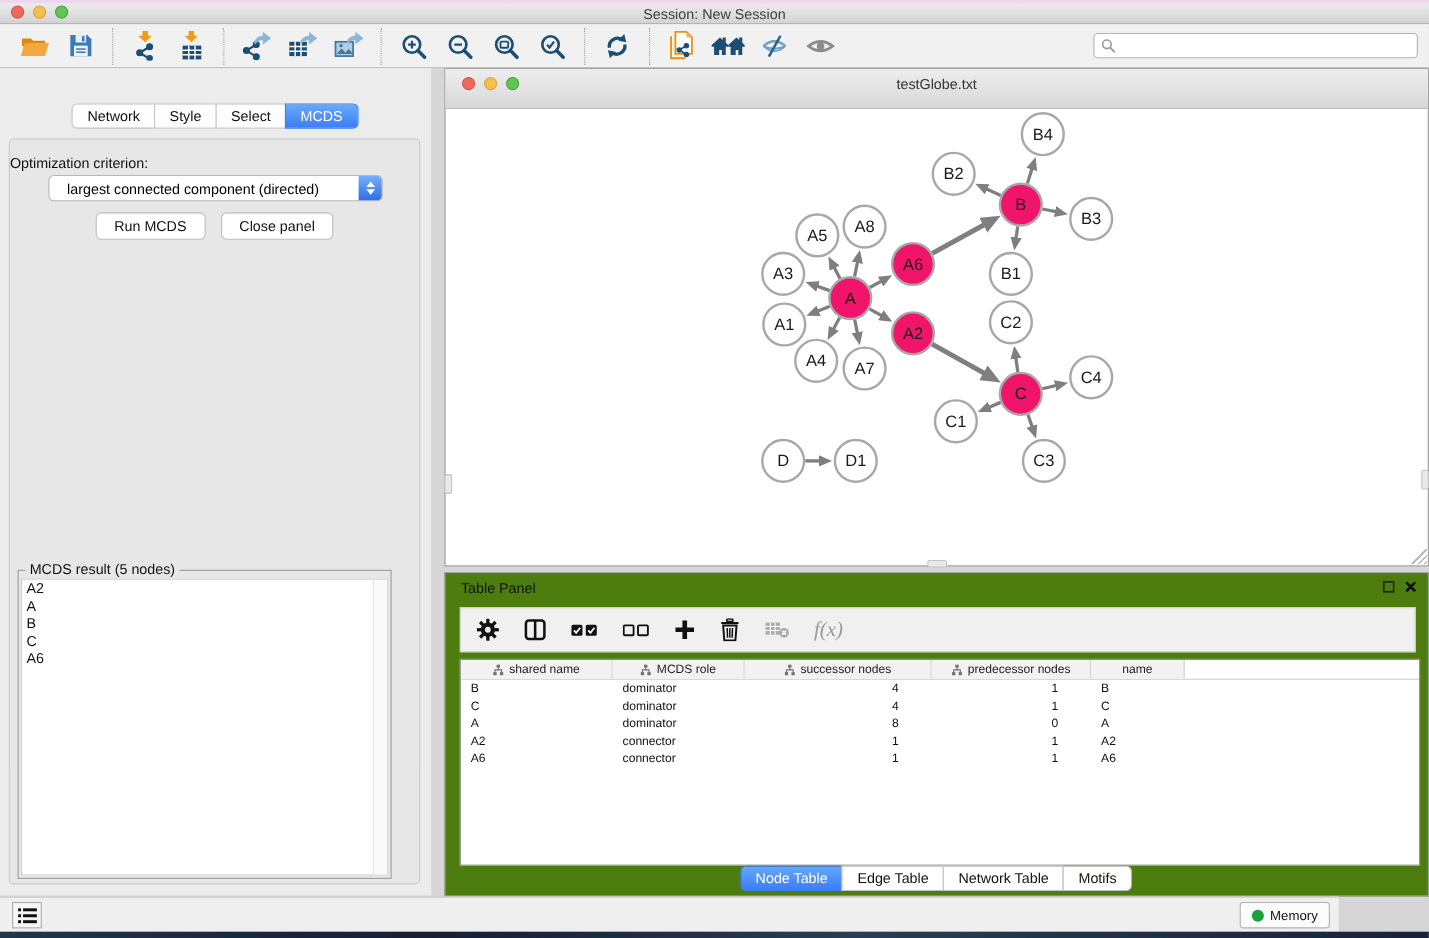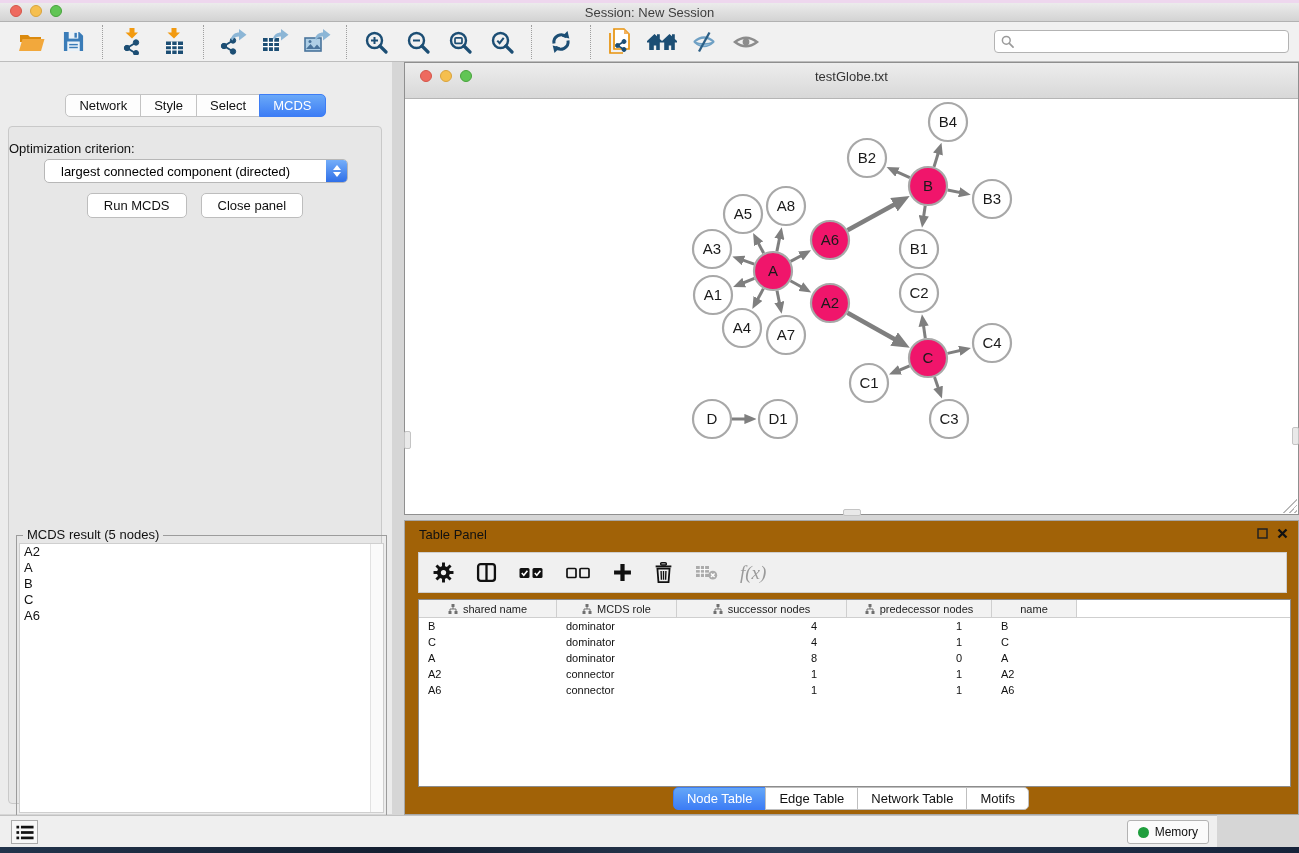--- a/index.html
+++ b/index.html
@@ -45,21 +45,21 @@
     border:1px solid #b7b7b7; border-radius:5px; font-size:13px; display:flex; align-items:center; }
   .criterion .val { padding-left:16px; flex:1; white-space:nowrap; }
   .criterion .step { width:21px; height:22px; border-radius:0 4px 4px 0;
     background:linear-gradient(#74aef9,#2f6fe8); display:flex; flex-direction:column;
     align-items:center; justify-content:center; gap:2px; }
   .chev-up { width:0; height:0; border-left:4px solid transparent; border-right:4px solid transparent; border-bottom:5px solid #fff; }
   .chev-dn { width:0; height:0; border-left:4px solid transparent; border-right:4px solid transparent; border-top:5px solid #fff; }
   .cp-buttons { position:absolute; left:0; top:66px; width:100%; display:flex; justify-content:center; gap:14px; }
   .btn { background:#fff; border:1px solid #bdbdbd; border-radius:5px; font-size:13px;
     color:#111; padding:4px 16px; font-family:"Liberation Sans",sans-serif; }
-  .result-group { position:absolute; left:7px; top:408px; width:371px; height:281px;
+  .result-group { position:absolute; left:7px; top:391px; width:340px; height:281px;
     border:1px solid #9c9c9c; }
   .result-legend { position:absolute; left:6px; top:-9px; background:#e7e7e7; padding:0 4px;
     font-size:13px; color:#111; }
   .result-list { position:absolute; left:2px; top:7px; right:2px; bottom:2px; background:#fff;
     border:1px solid #cfcfcf; overflow:hidden; }
   .result-scroll { position:absolute; right:0; top:0; width:13px; height:100%;
     background:#fafafa; border-left:1px solid #e2e2e2; }
   .result-item { font-size:13px; color:#111; line-height:16px; padding-left:4px; }
 
   
@@ -73,21 +73,21 @@
   .grip-v { position:absolute; width:7px; height:18px; background:#e9e9e9; border:1px solid #c4c4c4; border-radius:2px; }
   .grip-h { position:absolute; width:18px; height:7px; background:#e9e9e9; border:1px solid #c4c4c4; border-radius:2px; }
   .resize-corner { position:absolute; right:1px; bottom:1px; width:14px; height:14px;
     background:
       linear-gradient(135deg, transparent 48%, #b9b9b9 48%, #b9b9b9 55%, transparent 55%,
         transparent 68%, #b9b9b9 68%, #b9b9b9 75%, transparent 75%,
         transparent 88%, #b9b9b9 88%, #b9b9b9 95%, transparent 95%); }
 
   
   .table-panel { position:absolute; left:404px; top:520px; width:895px; height:295px;
-    background:#a16207; border:1px solid #a7a7a7; }
+    background:#4d7c0f; border:1px solid #a7a7a7; }
   .tp-title { position:absolute; left:14px; top:6px; font-size:13px; color:#111; }
   .tp-toolbar { position:absolute; left:13px; top:31px; width:869px; height:41px;
     background:#f0f0f0; border:1px solid #cecece; display:flex; align-items:center; padding-left:14px; gap:22px; }
   .fx { font-family:"Liberation Serif", serif; font-style:italic; font-size:19px; color:#9a9a9a; }
   .tp-table { position:absolute; left:13px; top:78px; width:873px; height:188px;
     background:#fff; border:1px solid #8c8c8c; overflow:hidden; }
   .tp-head { display:flex; height:18px; border-bottom:1px solid #cfcfcf; }
   .th { background:#f2f2f2; border-right:1px solid #cfcfcf; font-size:11px; color:#222;
     display:flex; align-items:center; justify-content:center; gap:5px; }
   .tp-row { display:flex; height:16px; }

